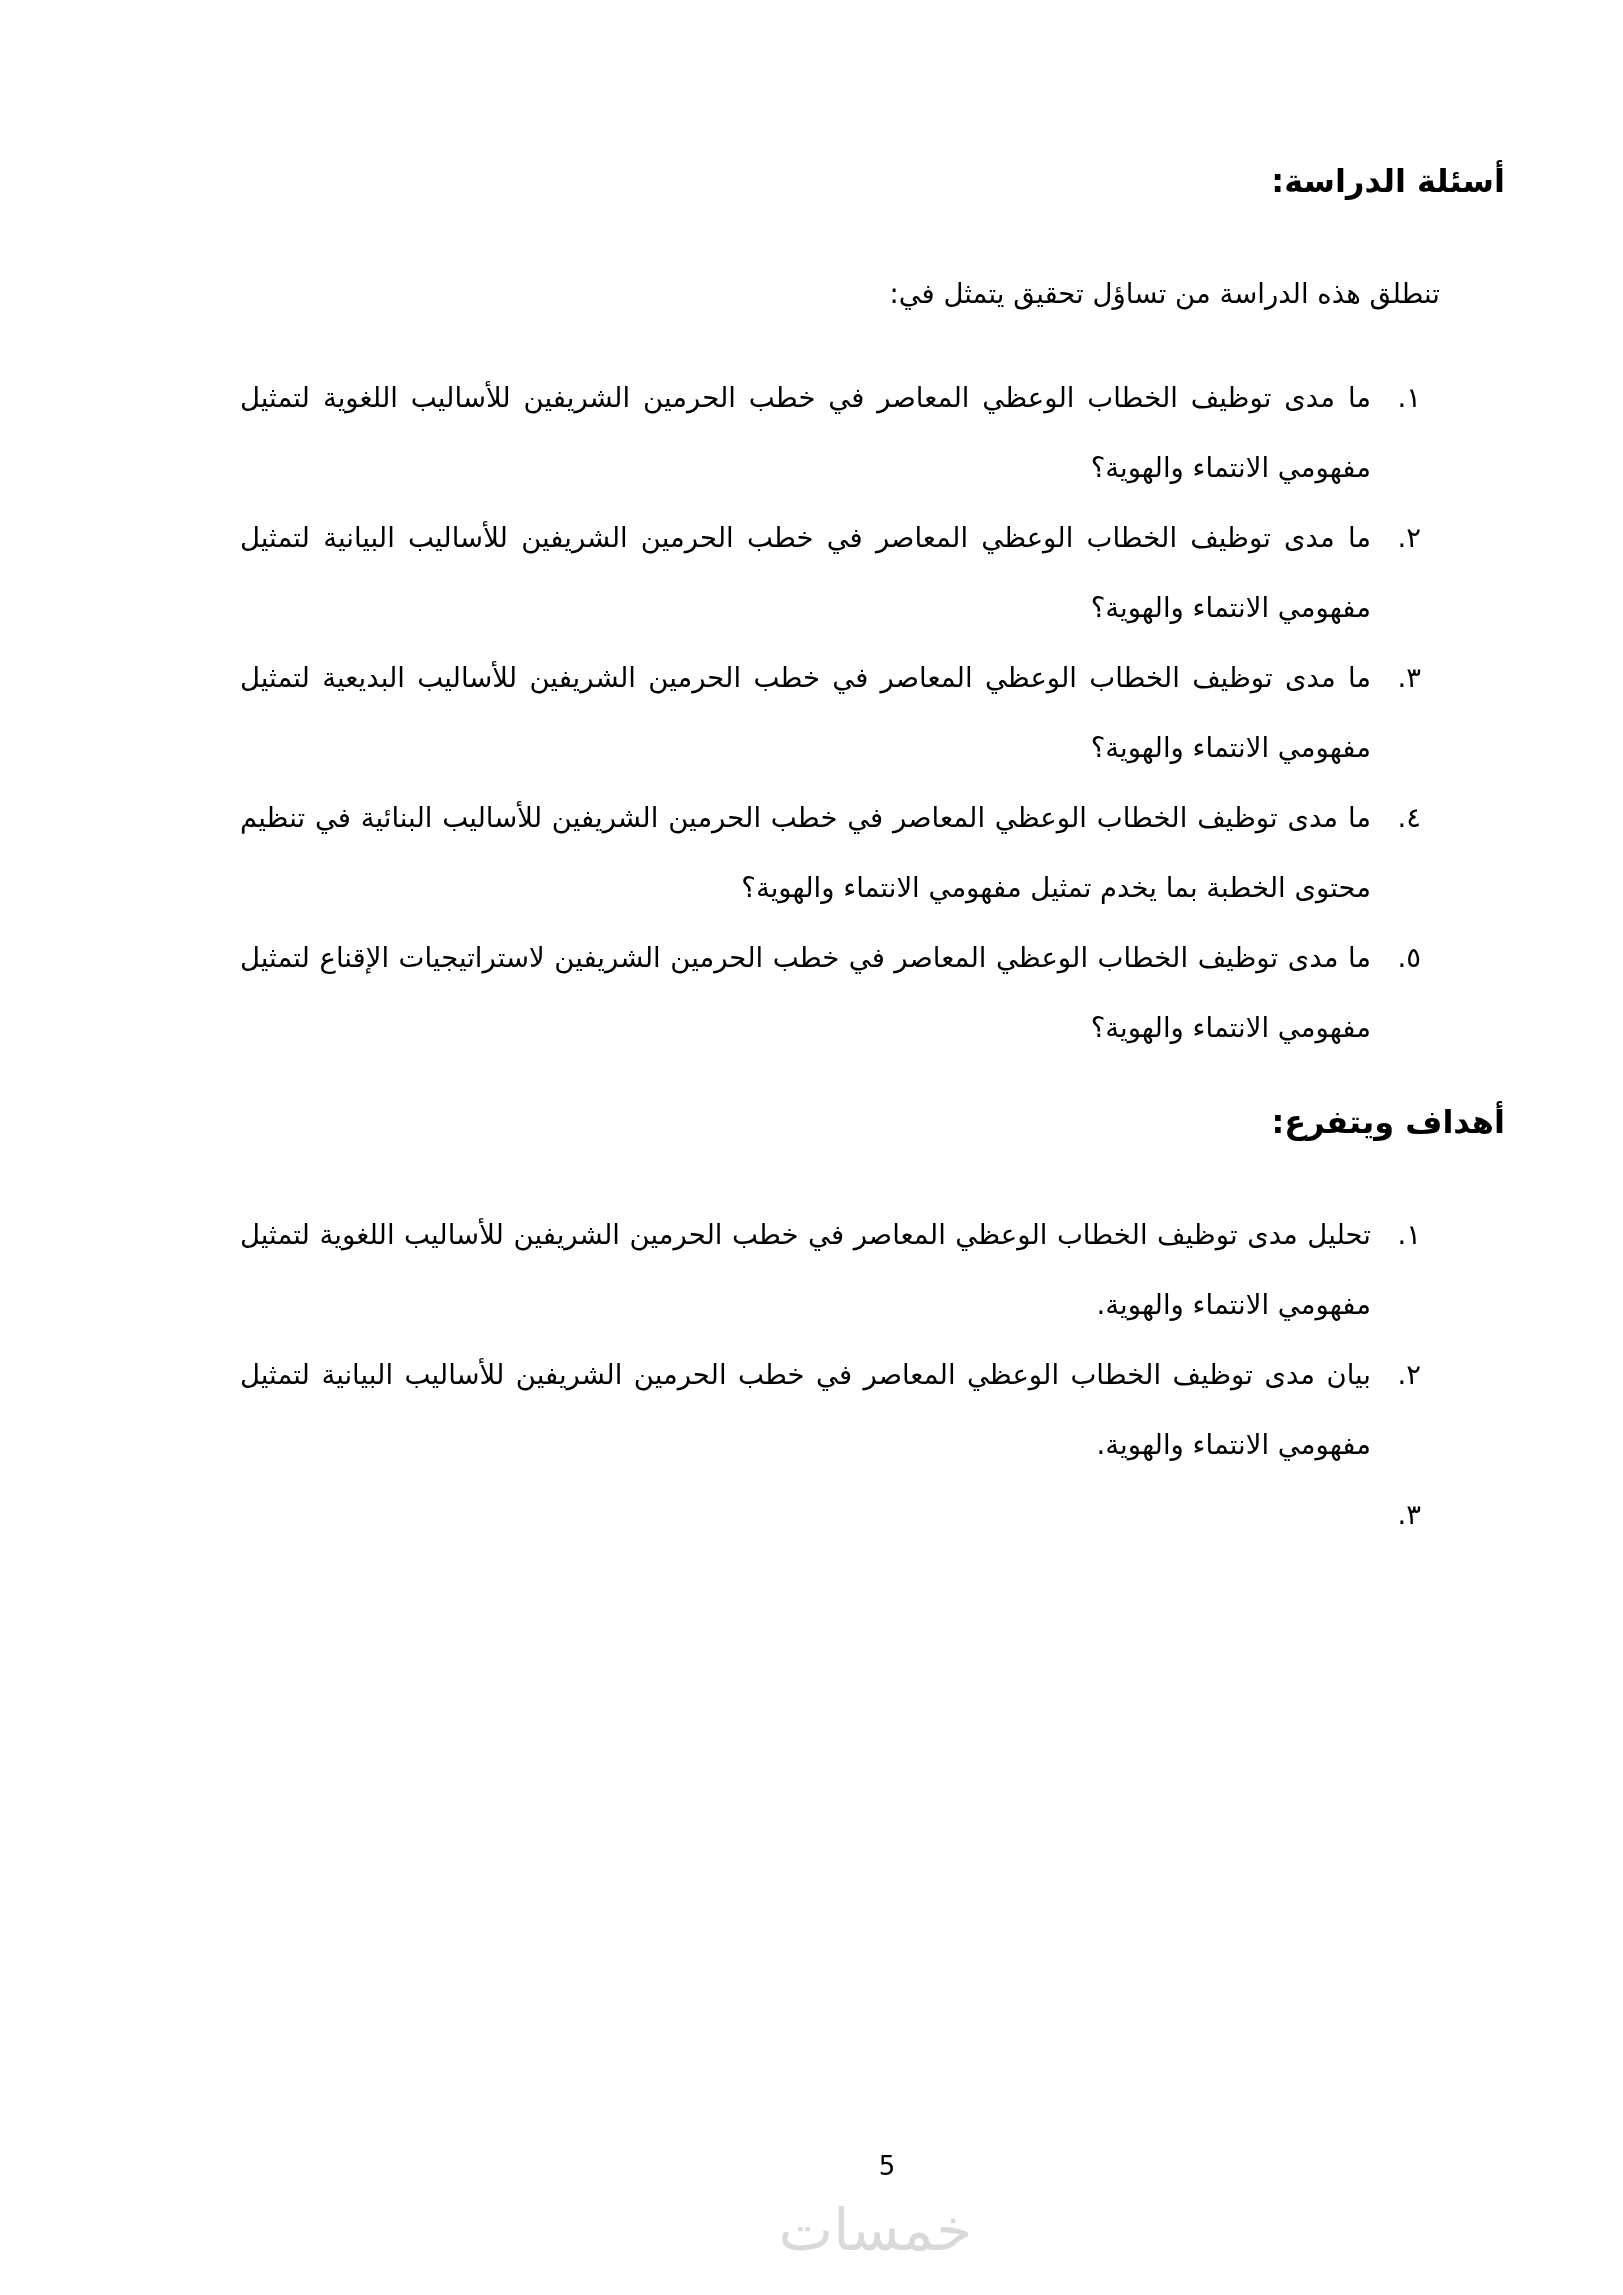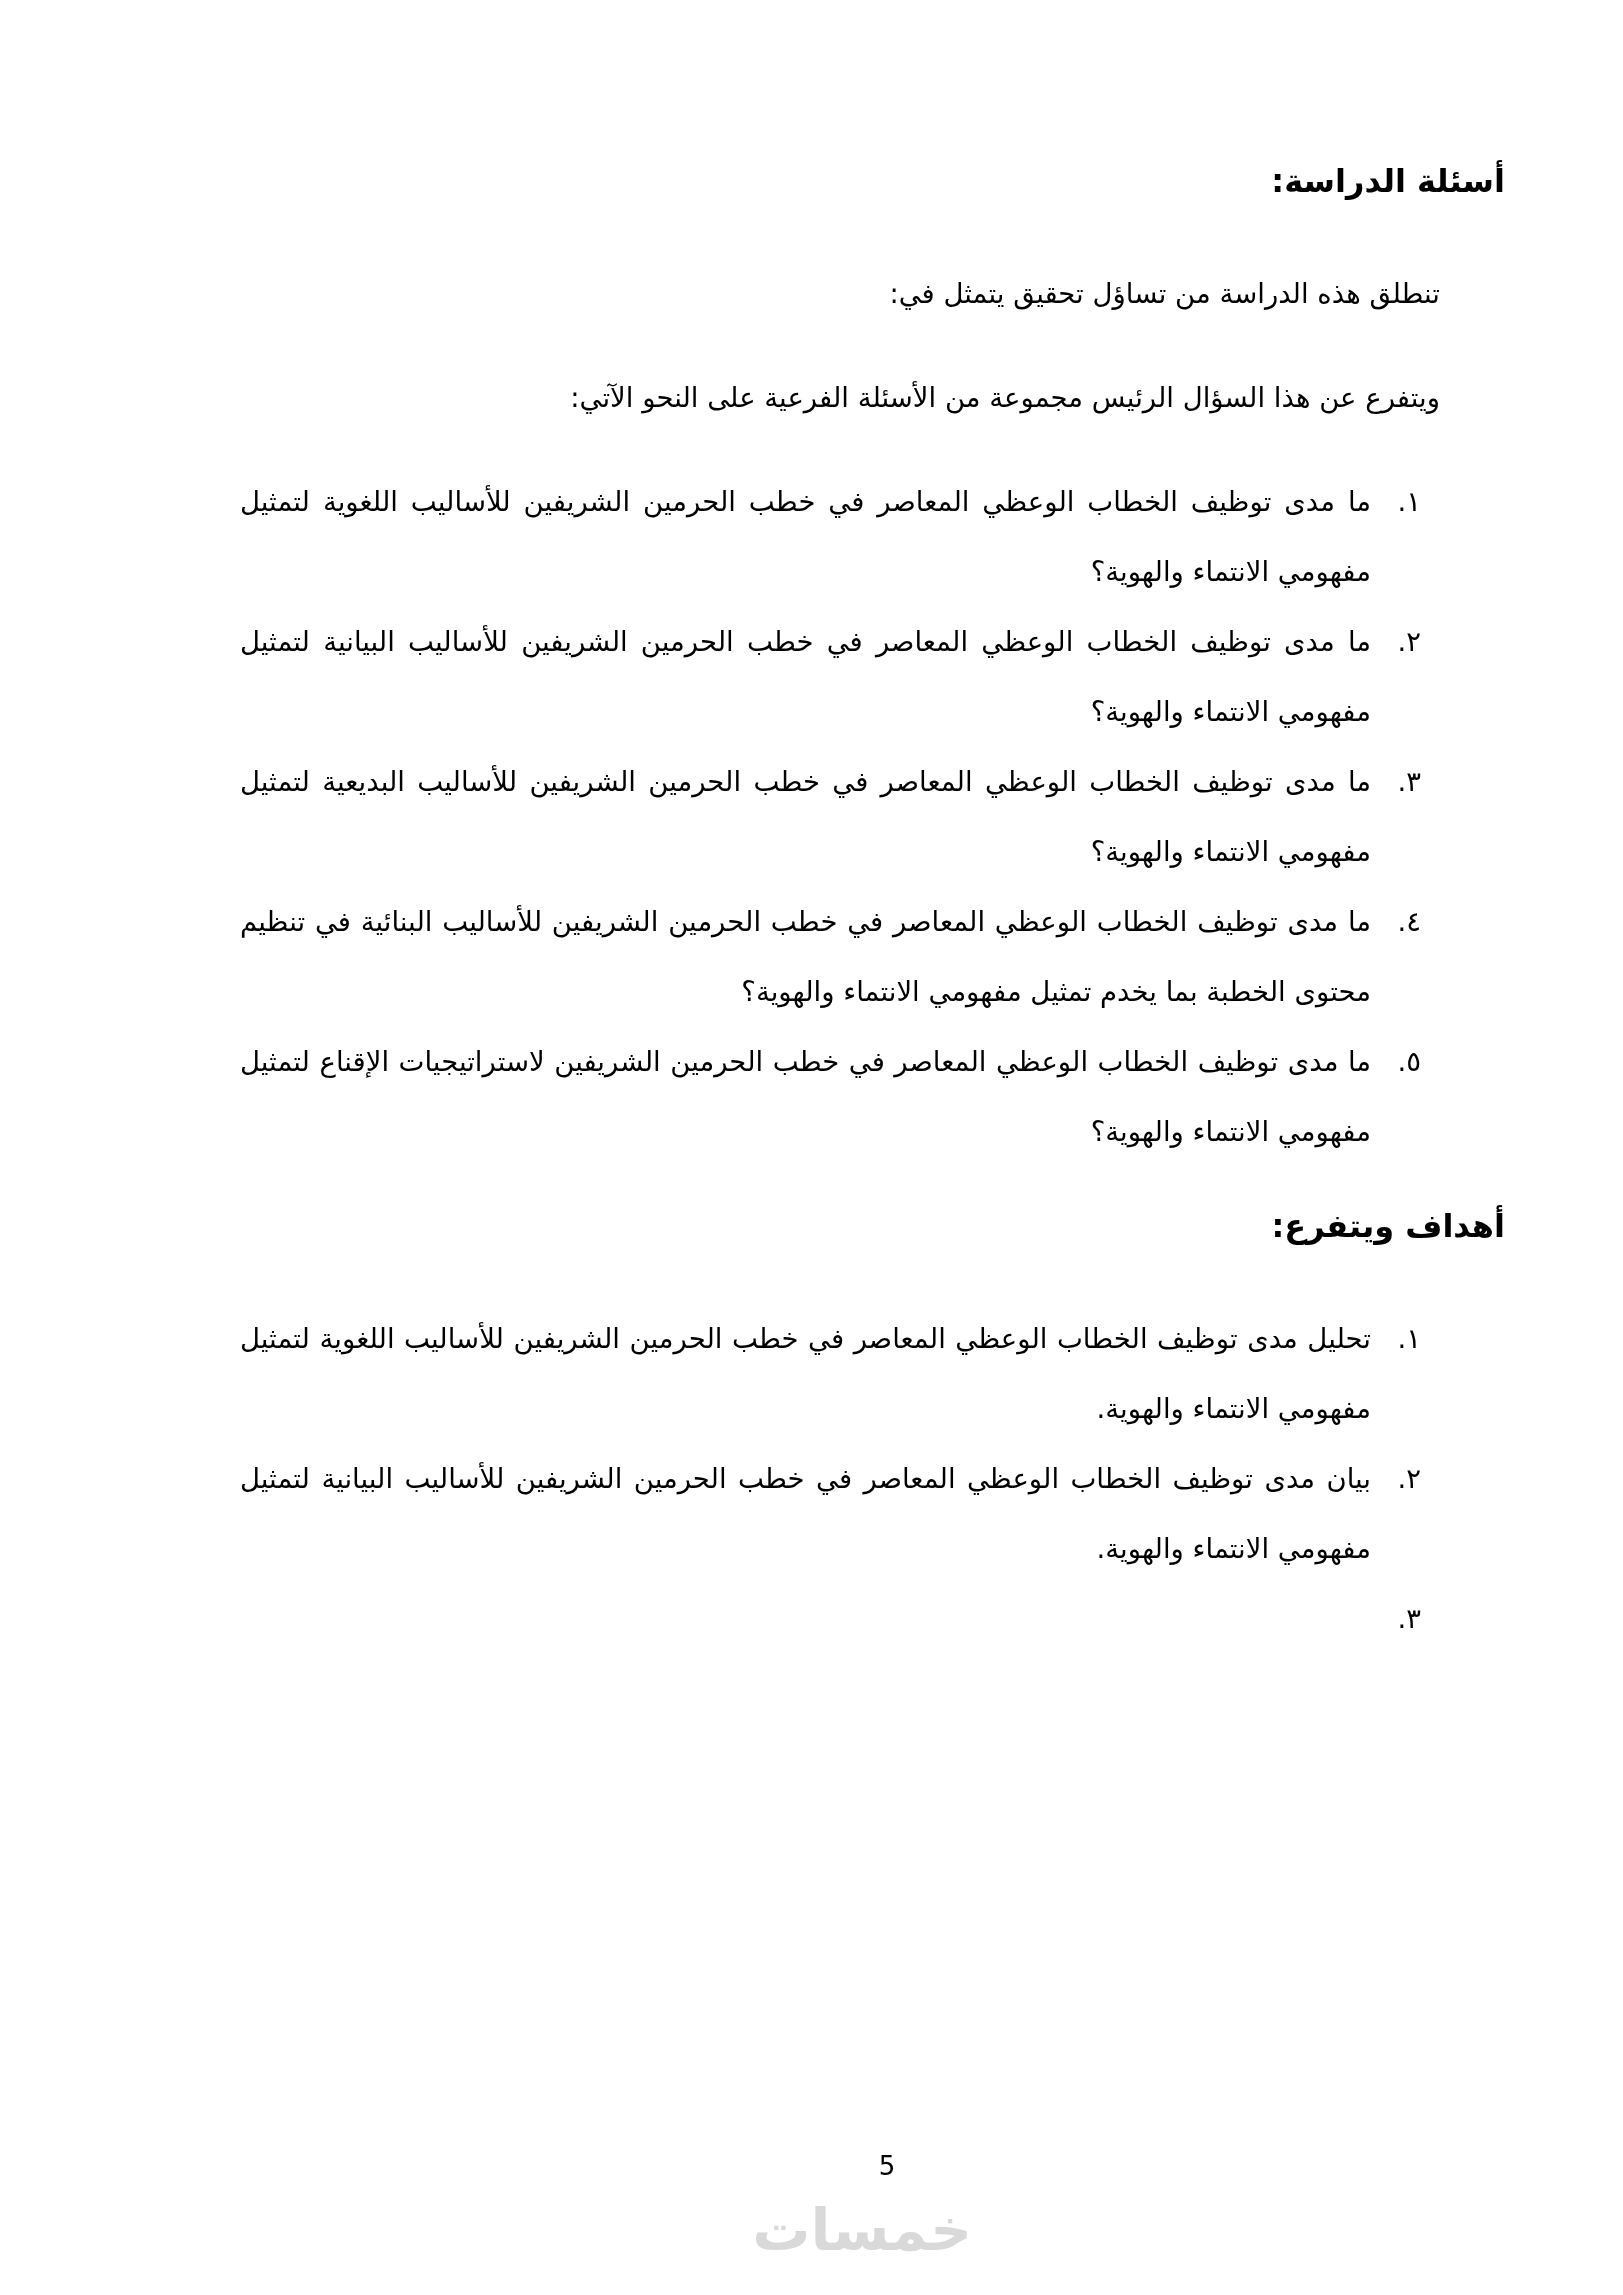--- a/index.html
+++ b/index.html
@@ -68,38 +68,37 @@
     line-height: 1;
     font-family: "DejaVu Sans", sans-serif;
   }
   .watermark {
     position: absolute;
     bottom: 36px;
     left: 667px;
     width: 183px;
     text-align: center;
     font-size: 58px;
-    font-weight: bold;
+    font-weight: normal;
     line-height: 1;
     color: #d9d9d9;
     font-family: "DejaVu Sans", sans-serif;
   }
 </style>
 </head>
 <body>
 
 <div class="page">
 
   <section>
     <h1 class="sec-heading">أسئلة الدراسة:</h1>
 
     <p class="para indent">تنطلق هذه الدراسة من تساؤل تحقيق يتمثل في:</p>
 
 
-    <p class="para indent">ويتفرع عن هذا السؤال الرئيس مجموعة من الأسئلة الفرعية على النحو الآتي:</p>
 
     <ol class="num-list">
       <li>
         <span class="marker">١.</span>
         <span class="item-text">ما مدى توظيف الخطاب الوعظي المعاصر في خطب الحرمين الشريفين للأساليب اللغوية لتمثيل مفهومي الانتماء والهوية؟</span>
       </li>
       <li>
         <span class="marker">٢.</span>
         <span class="item-text">ما مدى توظيف الخطاب الوعظي المعاصر في خطب الحرمين الشريفين للأساليب البيانية لتمثيل مفهومي الانتماء والهوية؟</span>
       </li>

